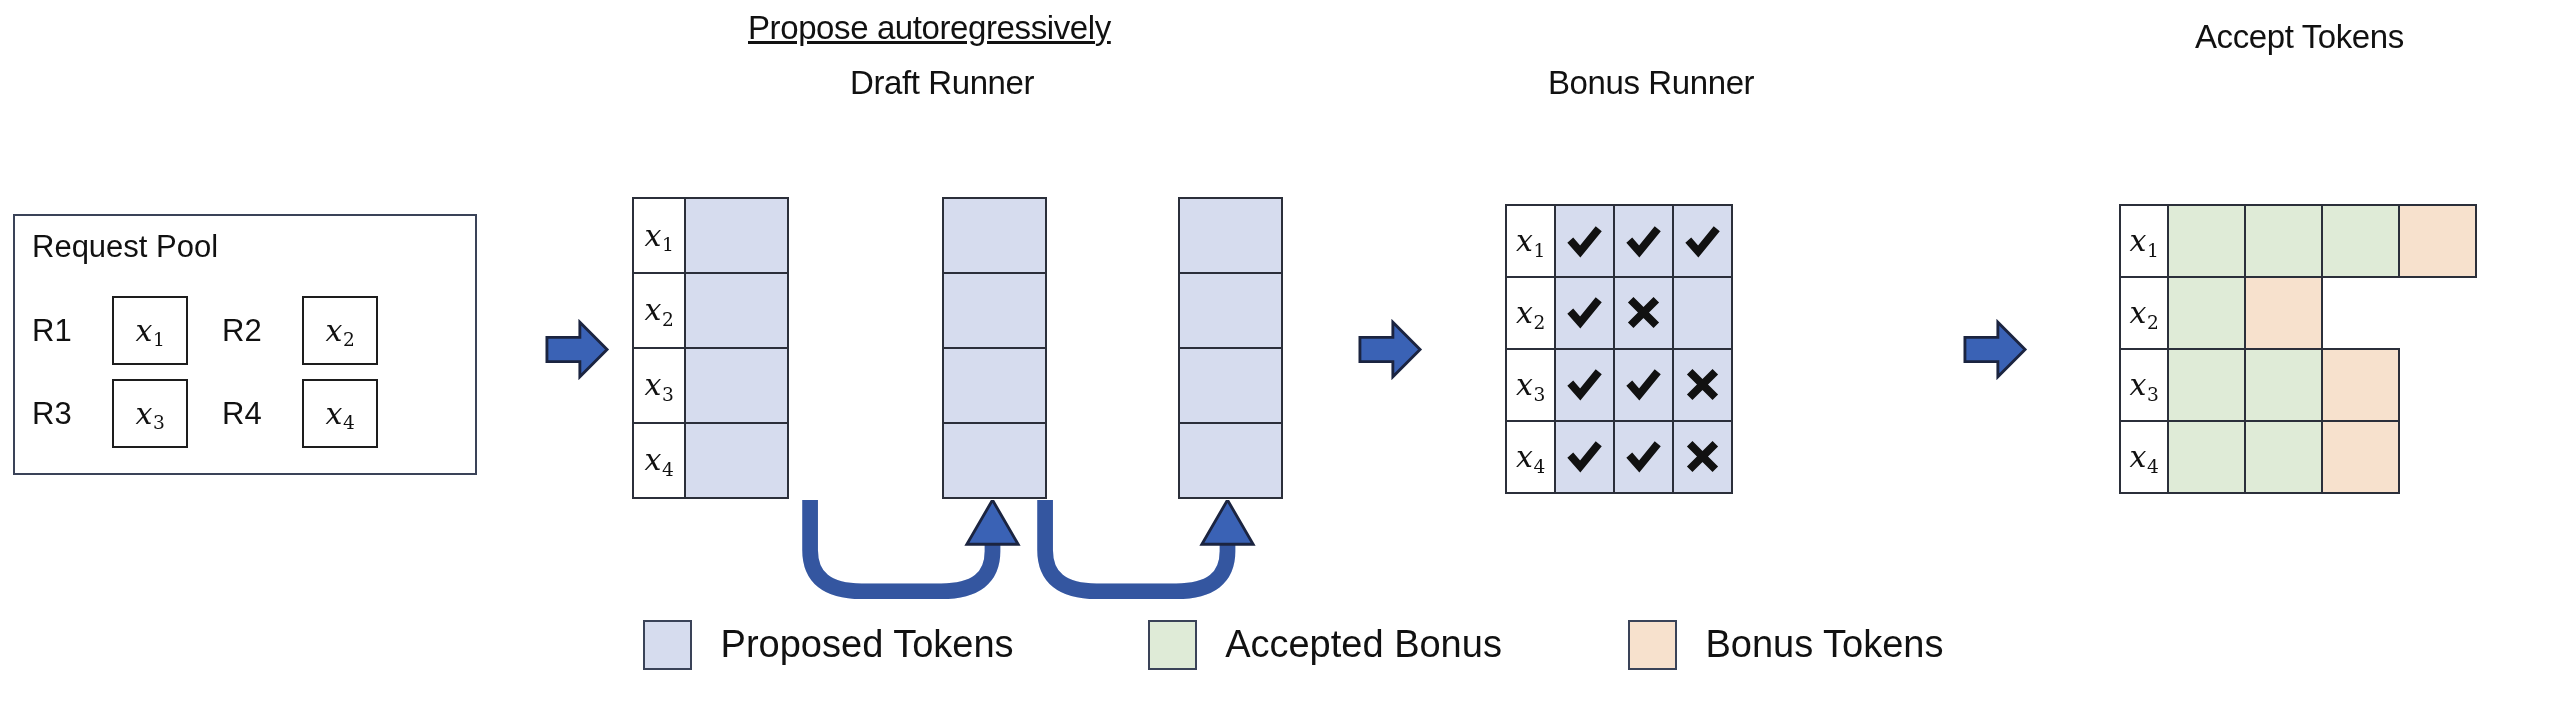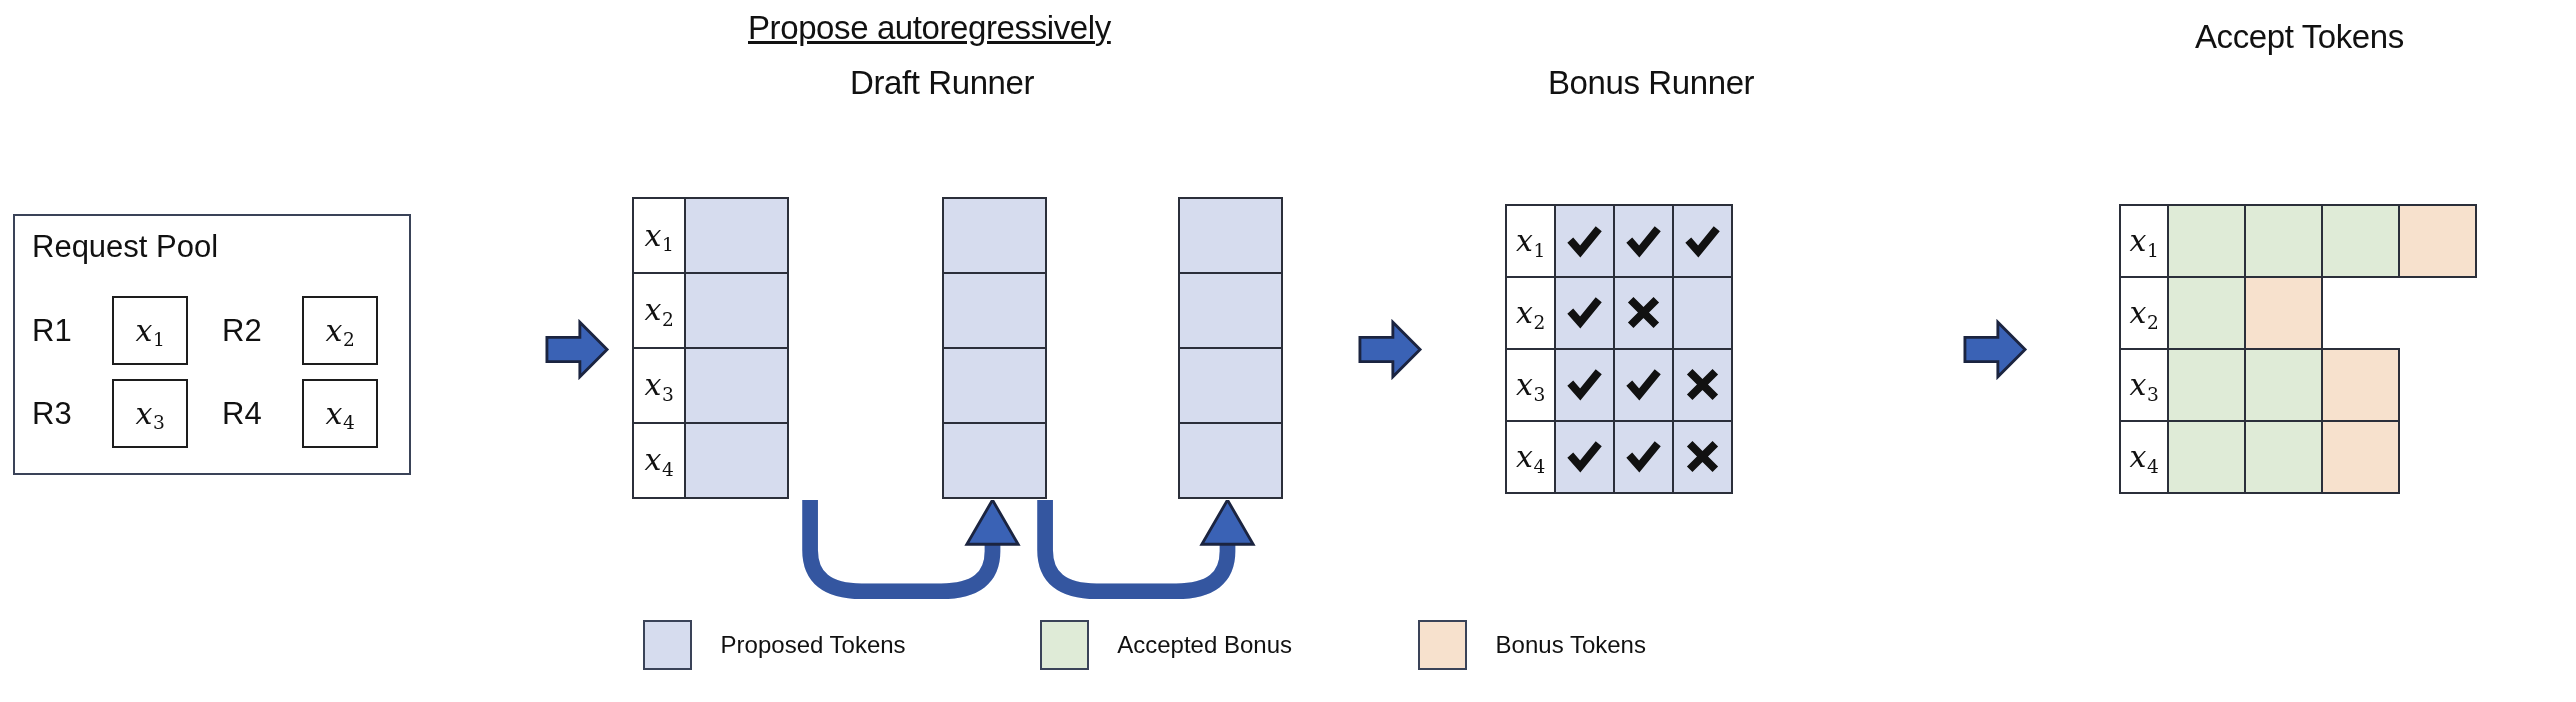--- a/index.html
+++ b/index.html
@@ -36,21 +36,21 @@
     color: #111111;
     white-space: nowrap;
     letter-spacing: -0.4px;
   }
 
   
   #request-pool {
     position: absolute;
     left: 13px;
     top: 214px;
-    width: 398px;
+    width: 464px;
     height: 261px;
     border: 2.1px solid #3a4358;
     background: #ffffff;
     box-sizing: border-box;
   }
   #request-pool .pool-title {
     position: absolute;
     left: 17px;
     top: 13px;
     font-size: 31px;
@@ -154,21 +154,21 @@
     white-space: nowrap;
   }
   .legend-swatch {
     width: 49px;
     height: 50px;
     border: 2.1px solid #3a4358;
     box-sizing: border-box;
     margin-right: 28.6px;
   }
   .legend-label {
-    font-size: 24px;
+    font-size: 38px;
     color: #111111;
   }
   .legend-gap-1 { width: 134px; }
   .legend-gap-2 { width: 126px; }
 </style>
 </head>
 <body>
 
 <div id="canvas">
 

